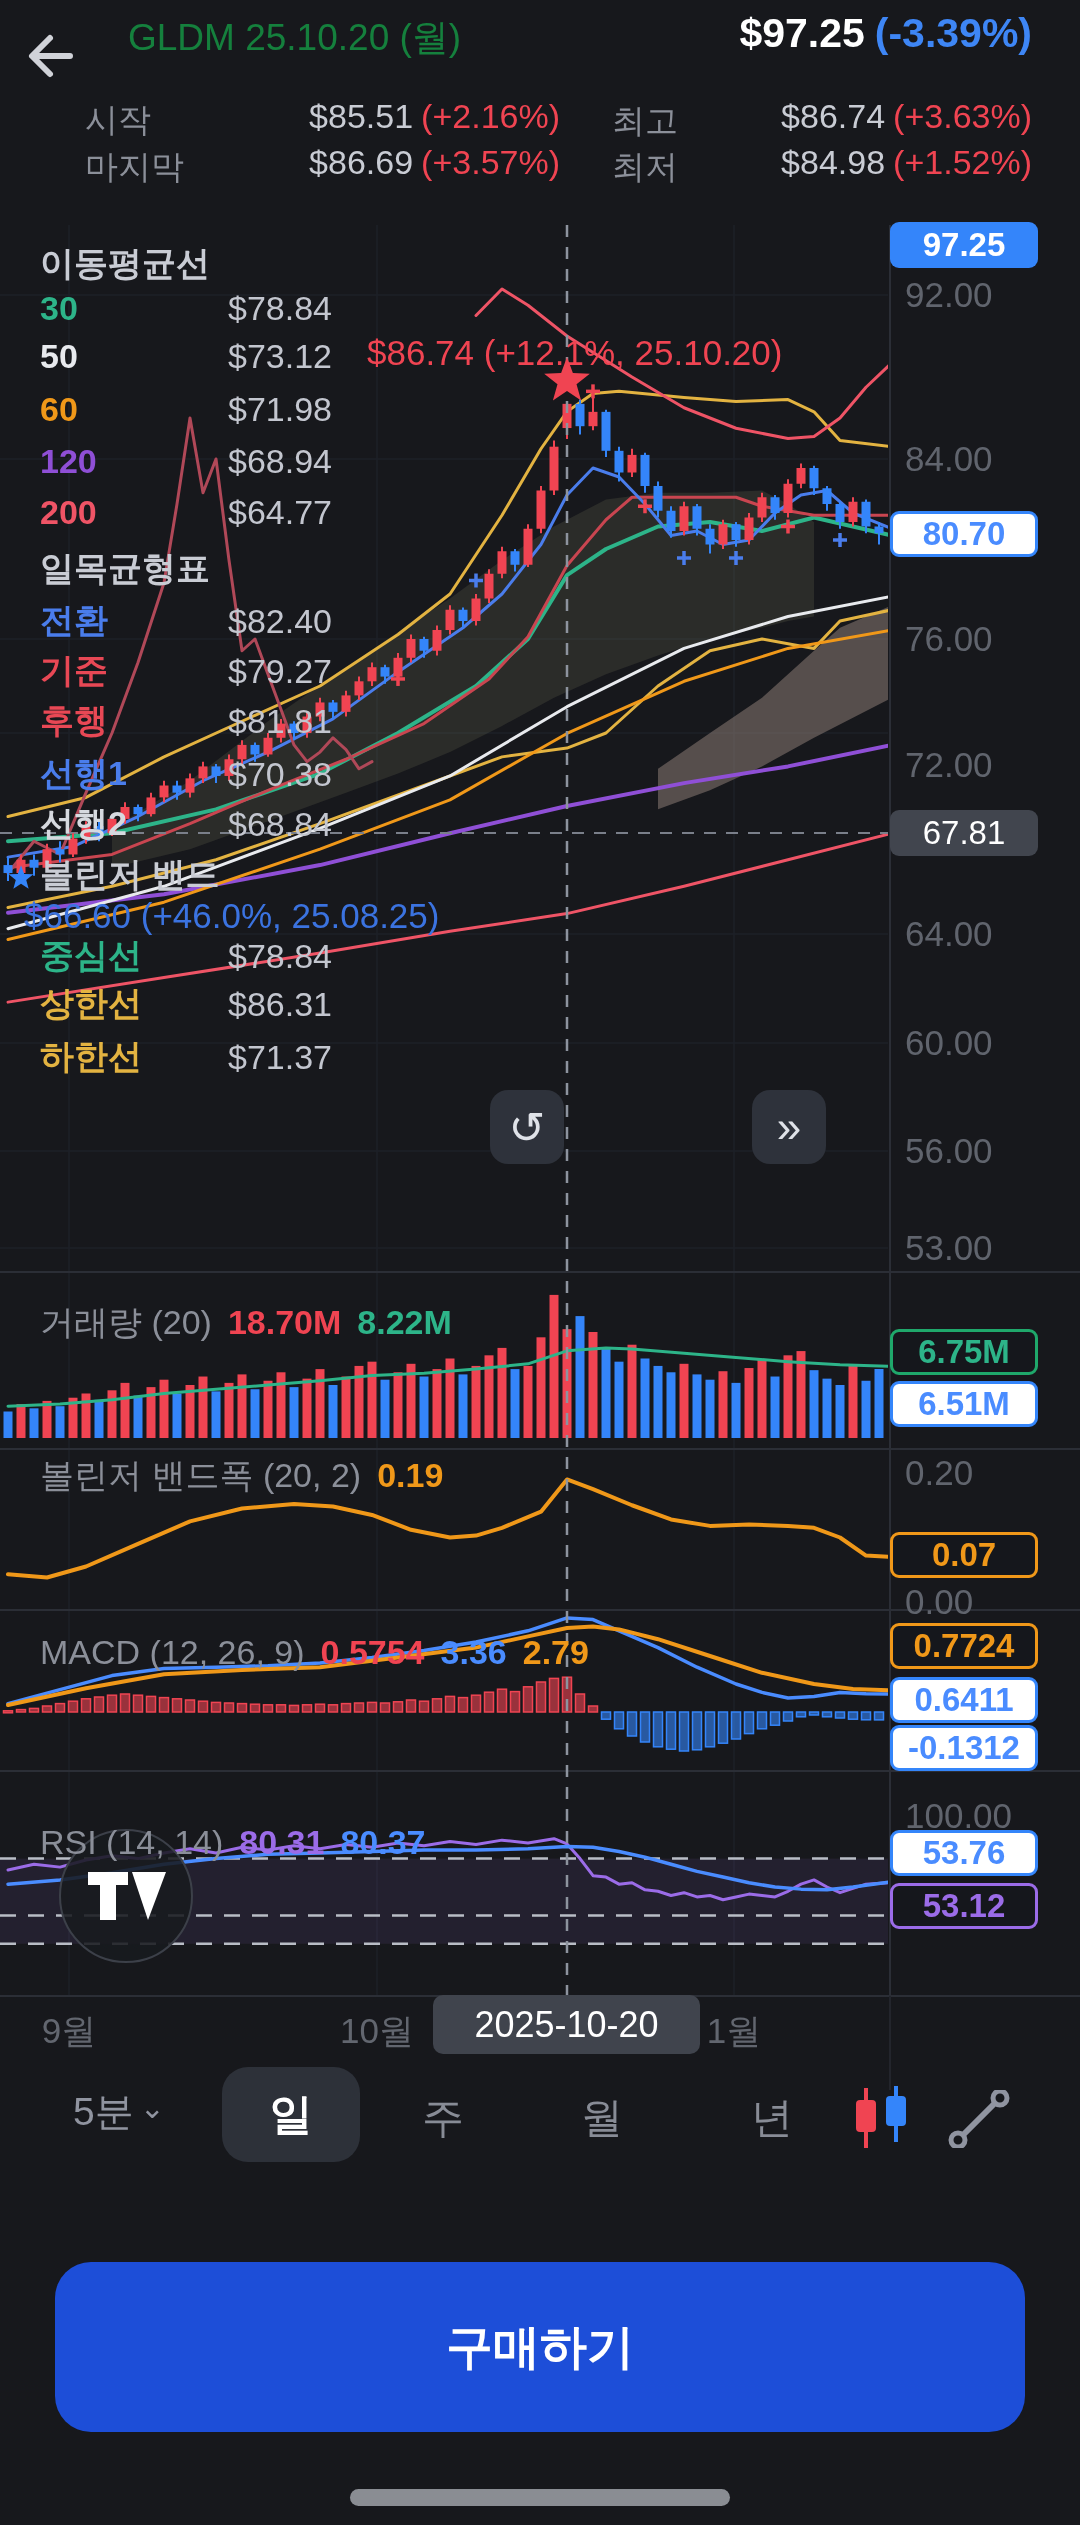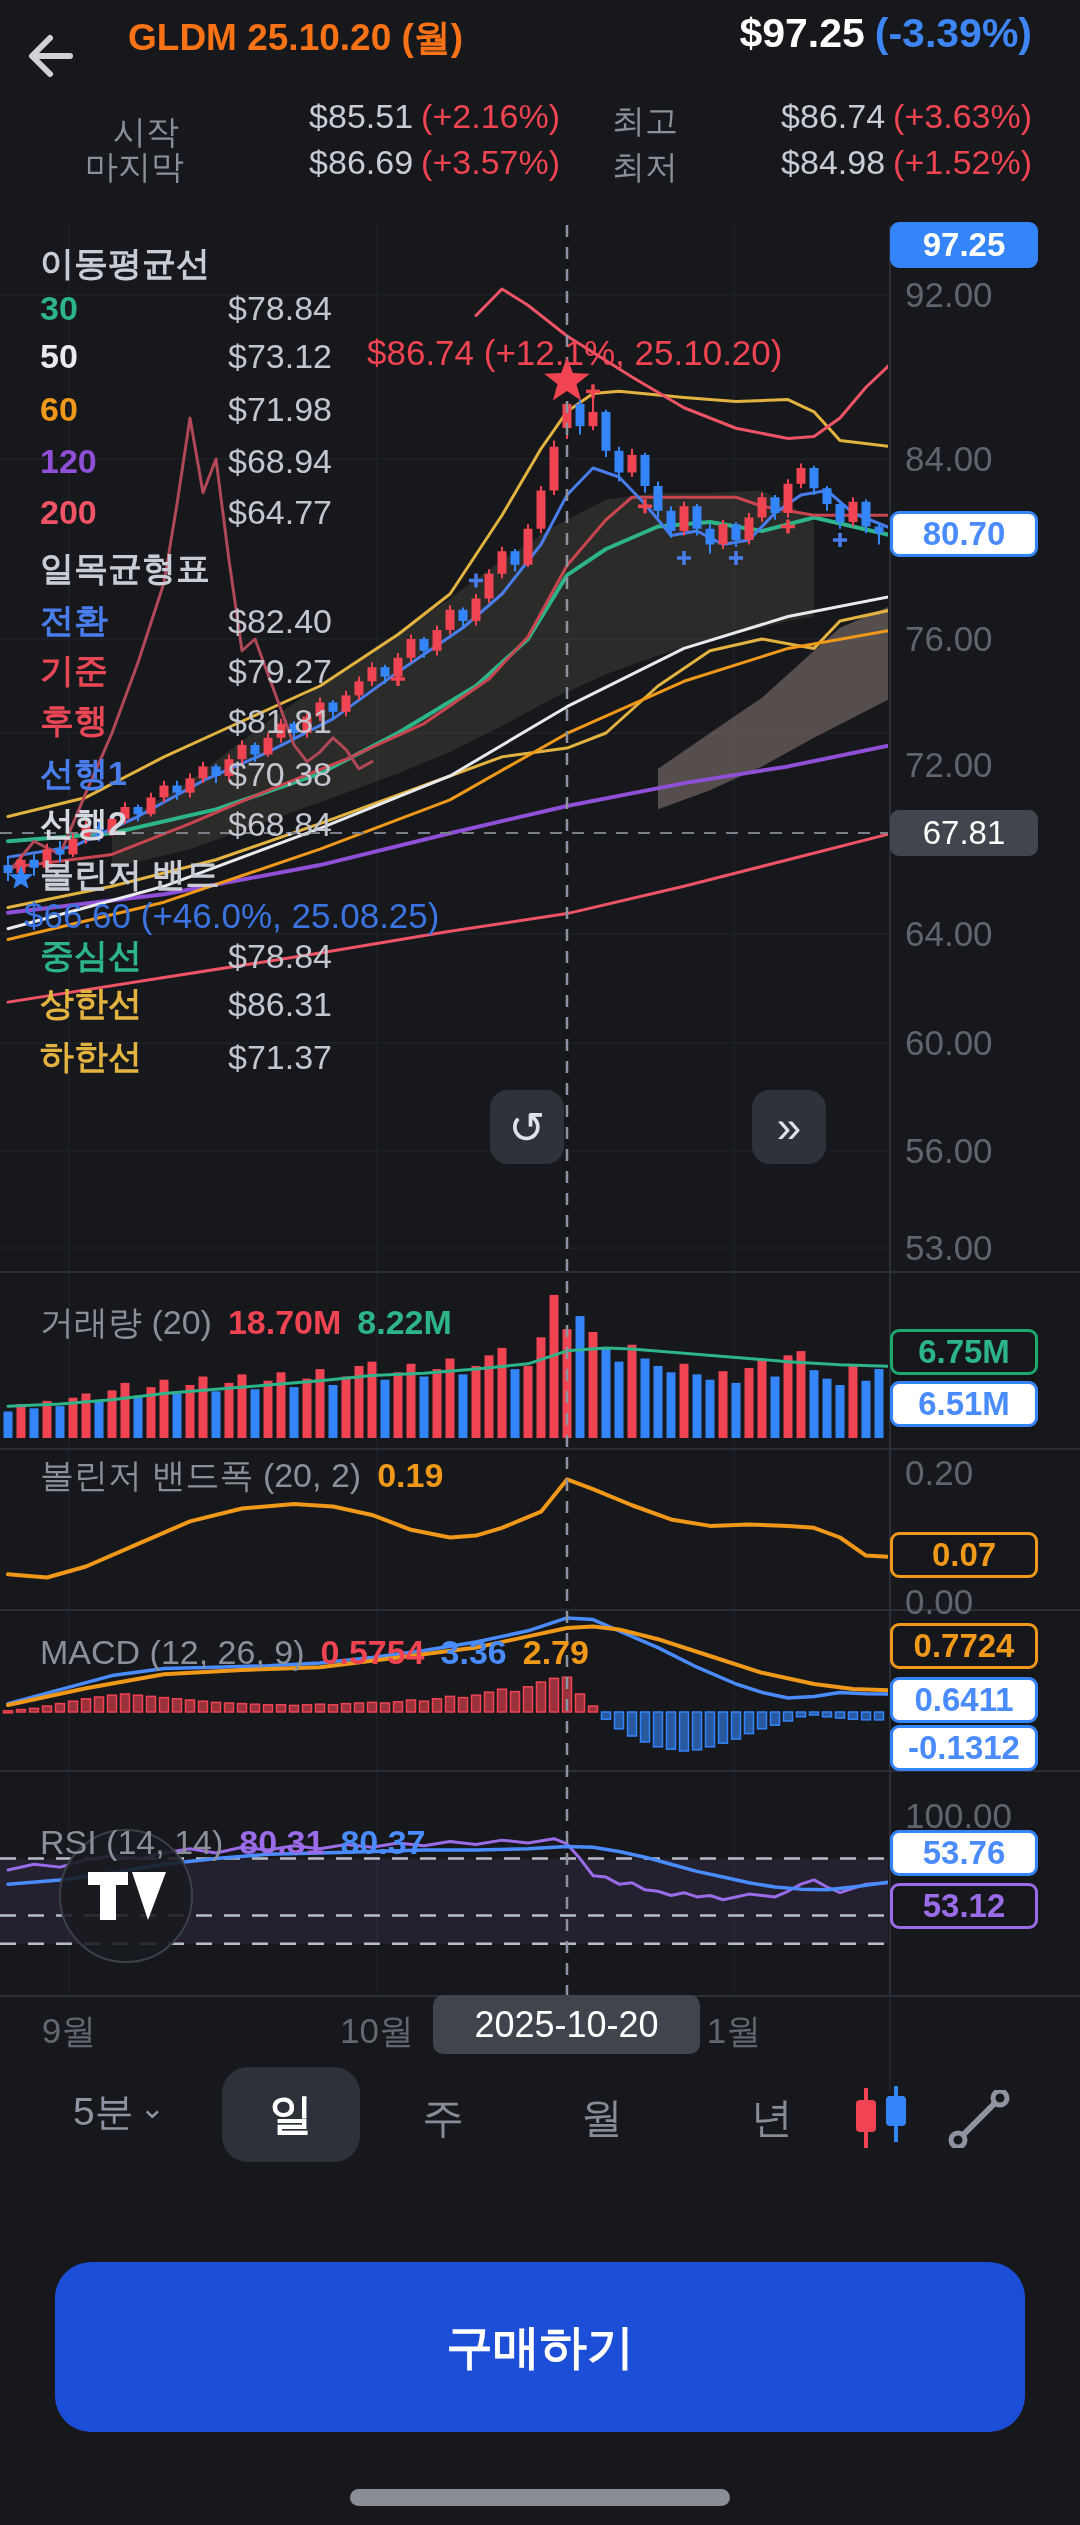--- a/index.html
+++ b/index.html
@@ -2,21 +2,21 @@
 <html><head>
 <meta charset="utf-8">
 <style>
   html,body{margin:0;padding:0;background:#101114;}
   #app{position:relative;width:1080px;height:2525px;background:#17181c;overflow:hidden;
        font-family:"Liberation Sans", sans-serif; -webkit-font-smoothing:antialiased;}
   .abs{position:absolute;}
   .row{display:flex;align-items:center;}
   svg{display:block;}
   
-  .title{font-size:37px;font-weight:bold;color:#f97316;}
+  .title{font-size:37px;font-weight:normal;color:#15803d;}
   .price-main{font-size:41px;font-weight:bold;color:#ffffff;}
   .price-chg{font-size:41px;font-weight:bold;color:#3e86f5;margin-left:10px;}
   .ohlc-label{font-size:33px;color:#8b8f99;}
   .ohlc-val{font-size:34px;color:#c9ccd4;text-align:right;}
   .ohlc-pct{font-size:34px;color:#f04452;margin-left:8px;}
   
   .lg-title{font-size:34px;font-weight:bold;color:#c9ccd4;}
   .lg-row{position:absolute;left:40px;width:292px;display:flex;justify-content:space-between;align-items:center;}
   .lg-label{font-size:34px;font-weight:bold;}
   .lg-val{font-size:34px;color:#c3c6cf;}
@@ -50,21 +50,21 @@
       <svg width="56" height="60" viewBox="0 0 56 60">
         <path d="M48 30 L12 30 M28 12 L10 30 L28 48" stroke="#d0d2d8" stroke-width="6" fill="none" stroke-linecap="round" stroke-linejoin="round"></path>
       </svg>
     </div>
     <div class="abs title" style="left:128px;top:13px;">GLDM 25.10.20 (월)</div>
     <div class="abs row" style="right:48px;top:10px;">
       <span class="price-main">$97.25</span>
       <span class="price-chg">(-3.39%)</span>
     </div>
 
-    <div class="abs ohlc-label" style="left:85px;top:110px;margin-left:28px;">시작</div>
+    <div class="abs ohlc-label" style="left:85px;top:98px;">시작</div>
     <div class="abs row" style="left:240px;top:97px;width:320px;justify-content:flex-end;">
       <span class="ohlc-val">$85.51</span>
       <span class="ohlc-pct">(+2.16%)</span>
     </div>
     <div class="abs ohlc-label" style="left:612px;top:99px;">최고</div>
     <div class="abs row" style="left:712px;top:97px;width:320px;justify-content:flex-end;">
       <span class="ohlc-val">$86.74</span>
       <span class="ohlc-pct">(+3.63%)</span>
     </div>
     <div class="abs ohlc-label" style="left:85px;top:145px;">마지막</div>

